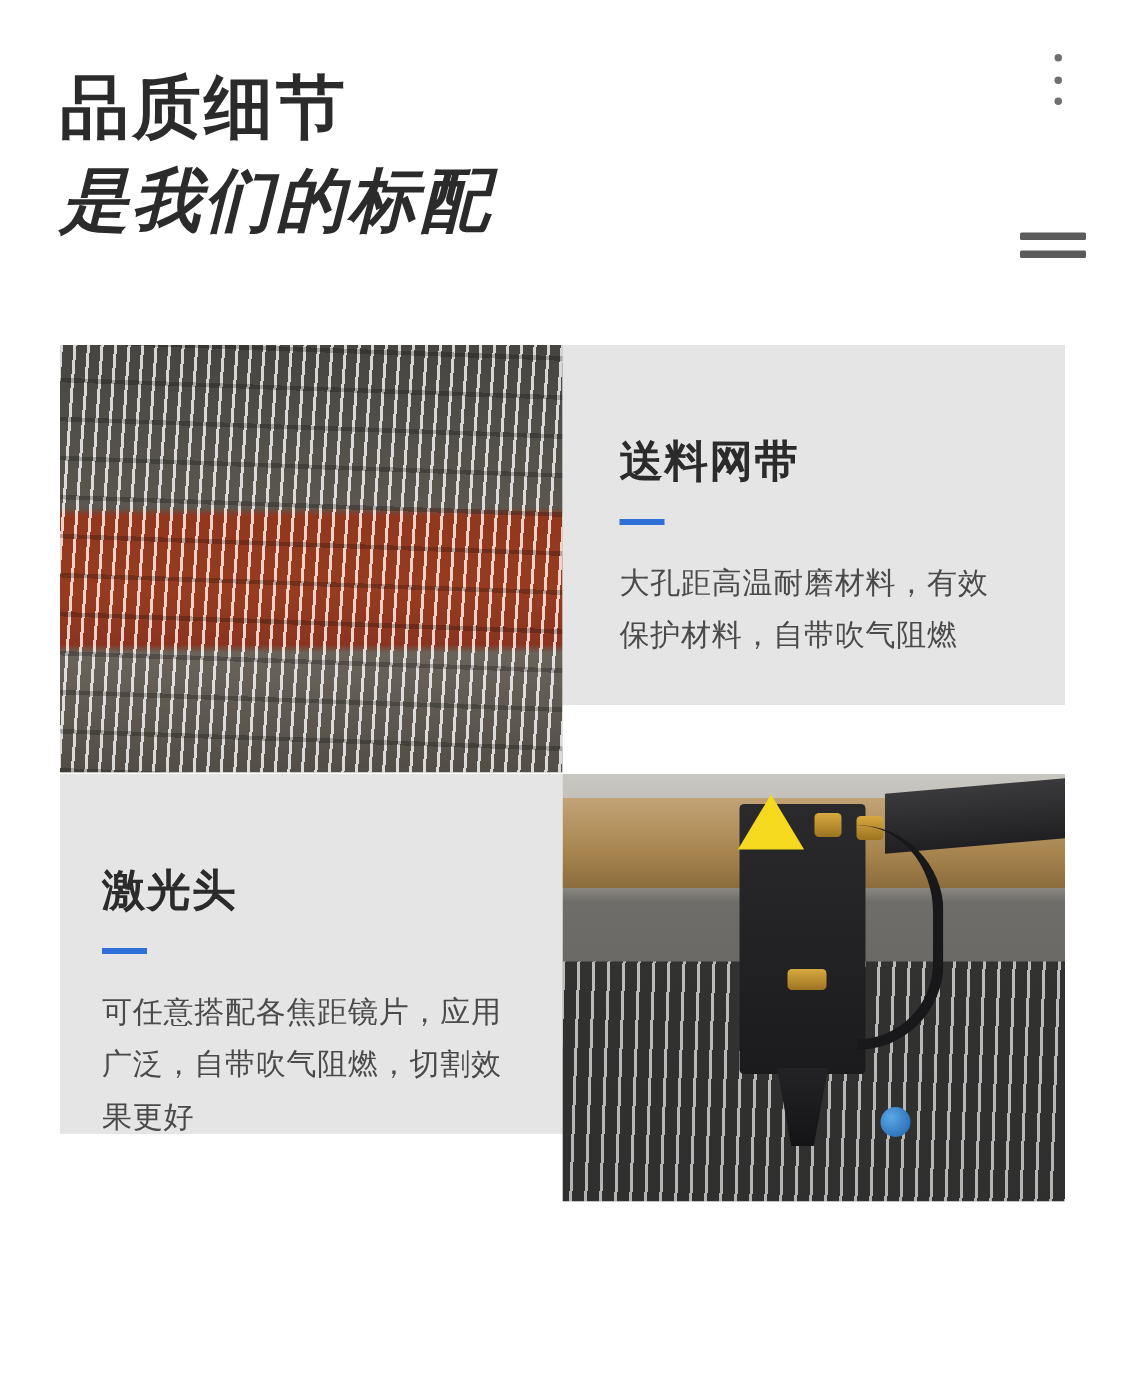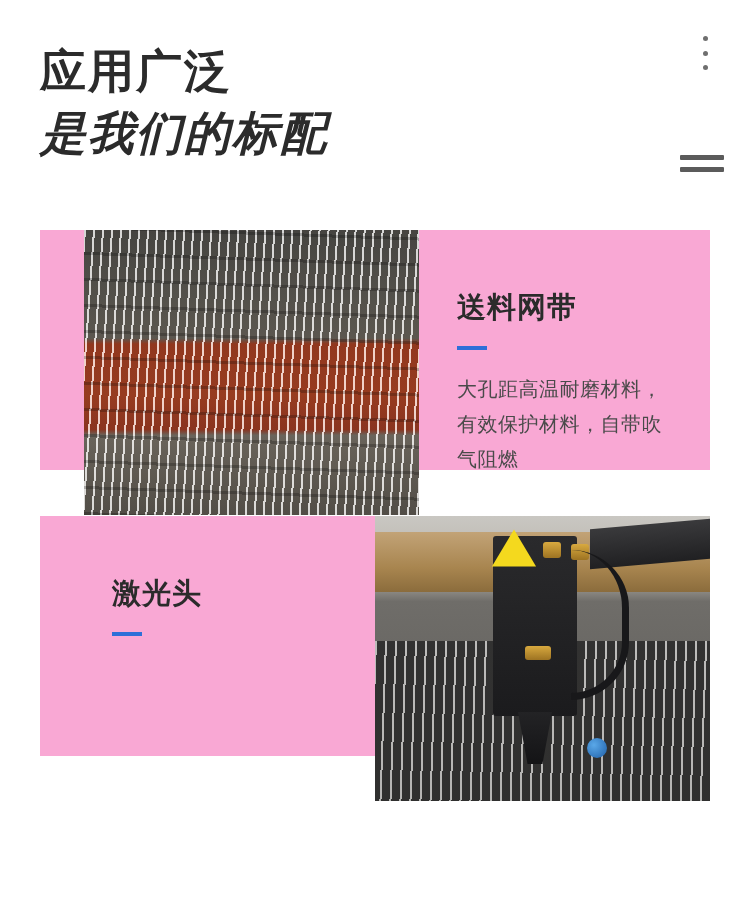--- a/index.html
+++ b/index.html
@@ -69,24 +69,23 @@
     background: #5b5b5b;
     border-radius: 1px;
   }
 
   
   .cards { padding: 0 40px; }
 
   .card {
     position: relative;
     display: flex;
-    background: #f9a8d4;
+    background: #e5e5e5;
     height: 240px;
     margin-bottom: 28px;
-    padding-left: 44px;
   }
   .card:last-child { margin-bottom: 0; margin-top: 46px; }
 
   .card-media {
     width: 335px;
     height: 285px;
     flex: 0 0 335px;
     overflow: hidden;
     position: relative;
   }
@@ -202,21 +201,21 @@
     border-radius: 50%; background: radial-gradient(circle at 35% 35%, #5aa8e8, #1f5fa8);
   }
 </style>
 </head>
 <body>
 
 <div class="page">
 
   <div class="header">
     <div class="headline">
-      <span>应用广泛</span>
+      <span>品质细节</span>
       <span class="line2">是我们的标配</span>
     </div>
 
     <div class="dots-menu">
       <i></i>
       <i></i>
       <i></i>
     </div>
 
     <div class="burger-menu">
@@ -235,20 +234,21 @@
         <div class="card-title">送料网带</div>
         <div class="rule"></div>
         <div class="card-desc">大孔距高温耐磨材料，有效保护材料，自带吹气阻燃</div>
       </div>
     </div>
 
     <div class="card reverse alt">
       <div class="card-body">
         <div class="card-title">激光头</div>
         <div class="rule"></div>
+        <div class="card-desc">可任意搭配各焦距镜片，应用广泛，自带吹气阻燃，切割效果更好</div>
       </div>
       <div class="card-media">
         <div class="laser">
           <div class="wood"></div>
           <div class="rail"></div>
           <div class="grid"></div>
           <div class="head"></div>
           <div class="warn"></div>
           <div class="brass1"></div>
           <div class="brass2"></div>

